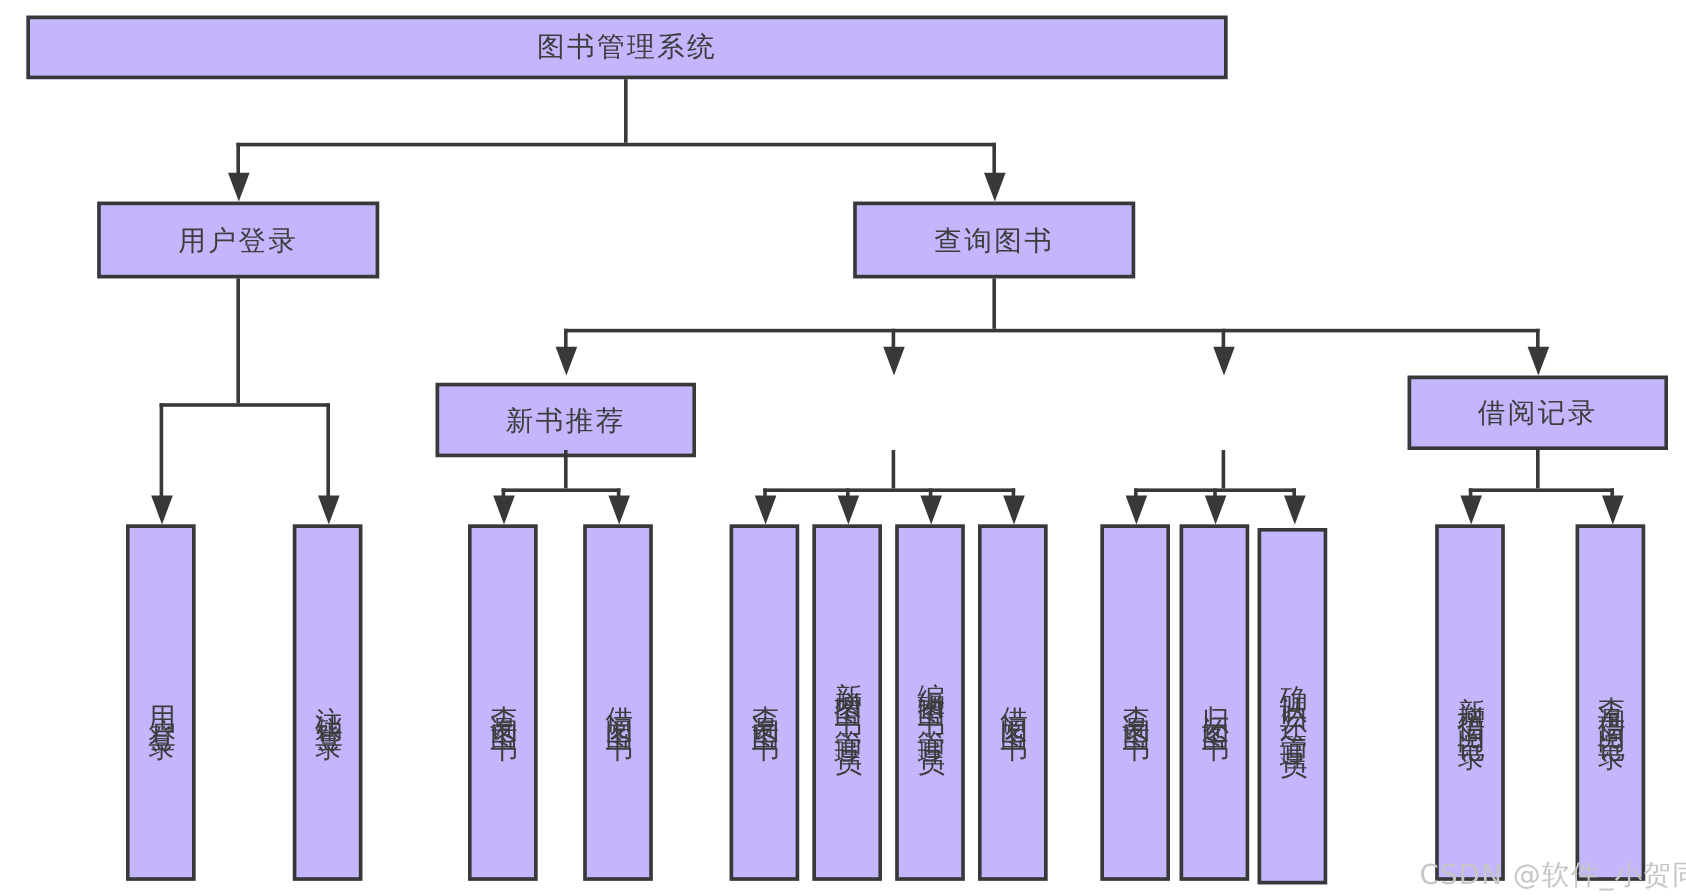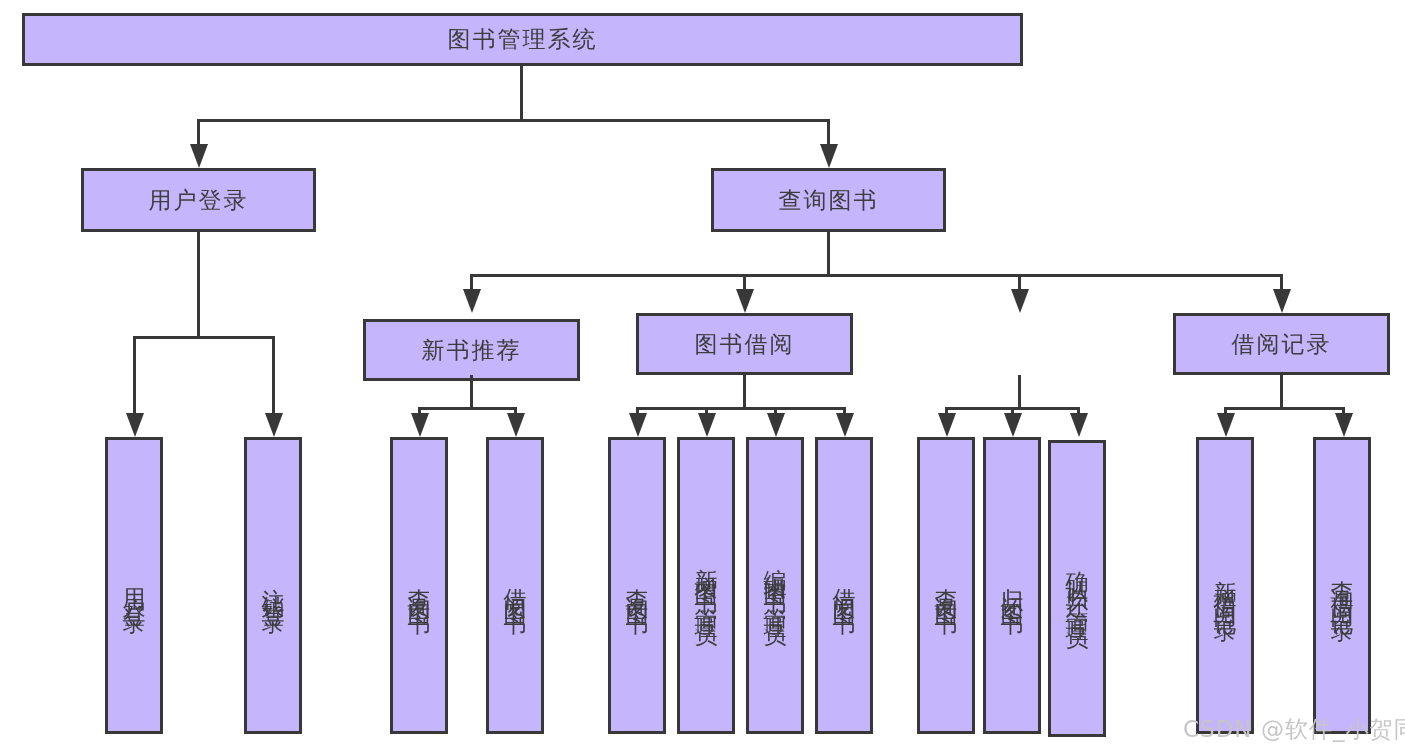--- a/index.html
+++ b/index.html
@@ -91,23 +91,20 @@
   <div class="vl" style="left:743px; top:274px; height:18px;"></div>
   <div class="arrow" style="left:736px; top:289px;"></div>
   <div class="vl" style="left:1018px; top:274px; height:18px;"></div>
   <div class="arrow" style="left:1011px; top:289px;"></div>
   <div class="vl" style="left:1280px; top:274px; height:18px;"></div>
   <div class="arrow" style="left:1273px; top:289px;"></div>
 
   <div class="box hnode" style="left:363px; top:319px; width:217px; height:62px;">
     <span>新书推荐</span>
   </div>
-  <div class="box hnode" style="left:636px; top:313px; width:217px; height:62px;">
-    <span>图书借阅</span>
-  </div>
   <div class="box hnode" style="left:1173px; top:313px; width:217px; height:62px;">
     <span>借阅记录</span>
   </div>
 
   <div class="vl" style="left:470px; top:375px; height:32px;"></div>
   <div class="hl" style="left:418px; top:407px; width:99px;"></div>
   <div class="vl" style="left:418px; top:407px; height:10px;"></div>
   <div class="arrow" style="left:411px; top:413px;"></div>
   <div class="vl" style="left:514px; top:407px; height:10px;"></div>
   <div class="arrow" style="left:507px; top:413px;"></div>

